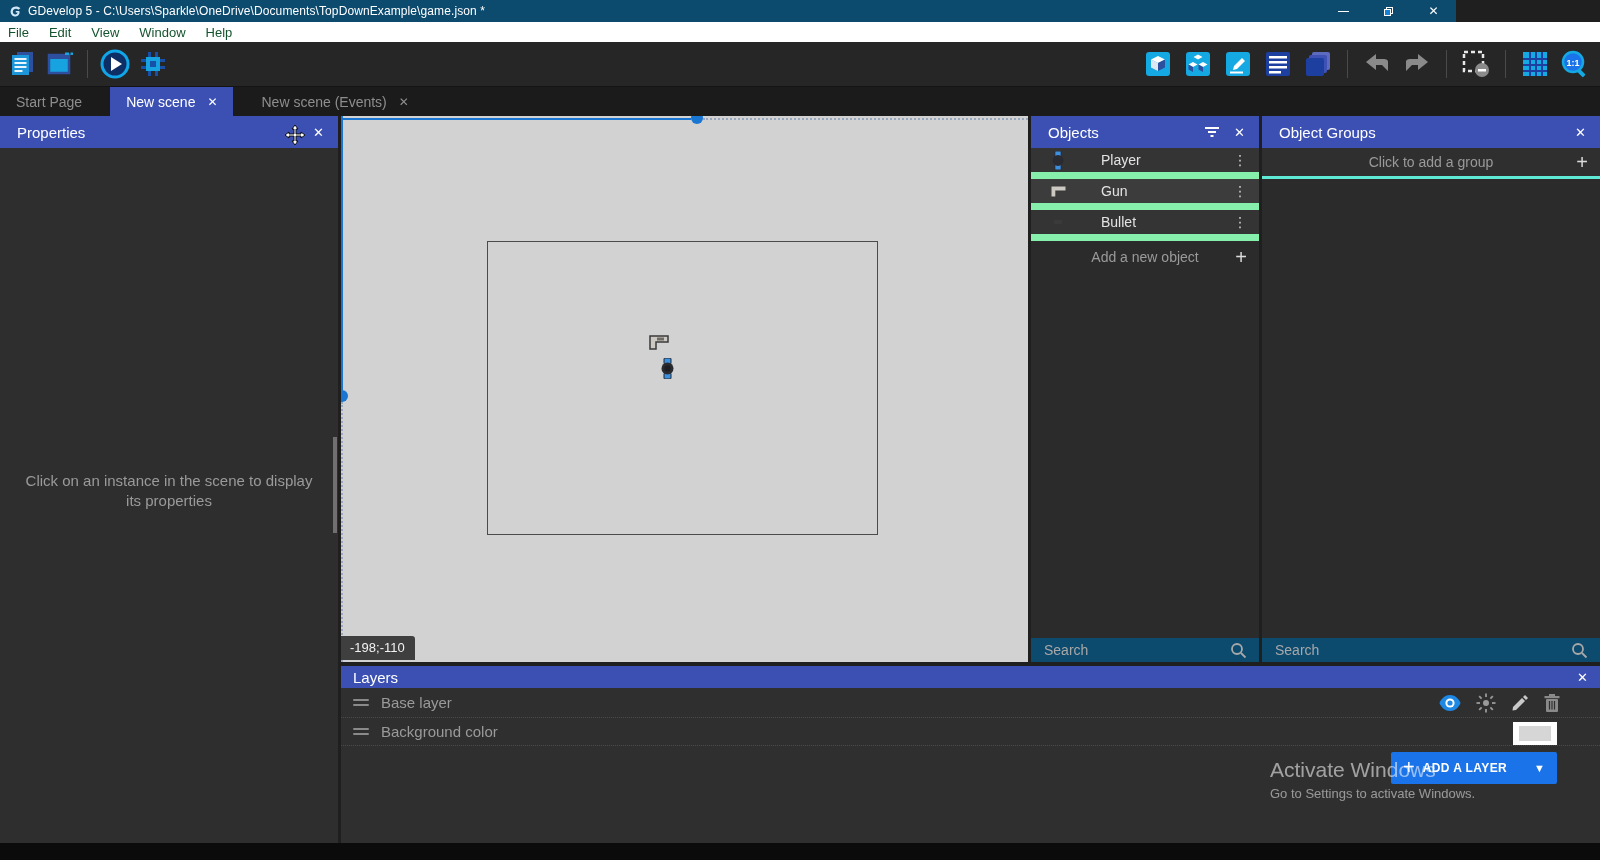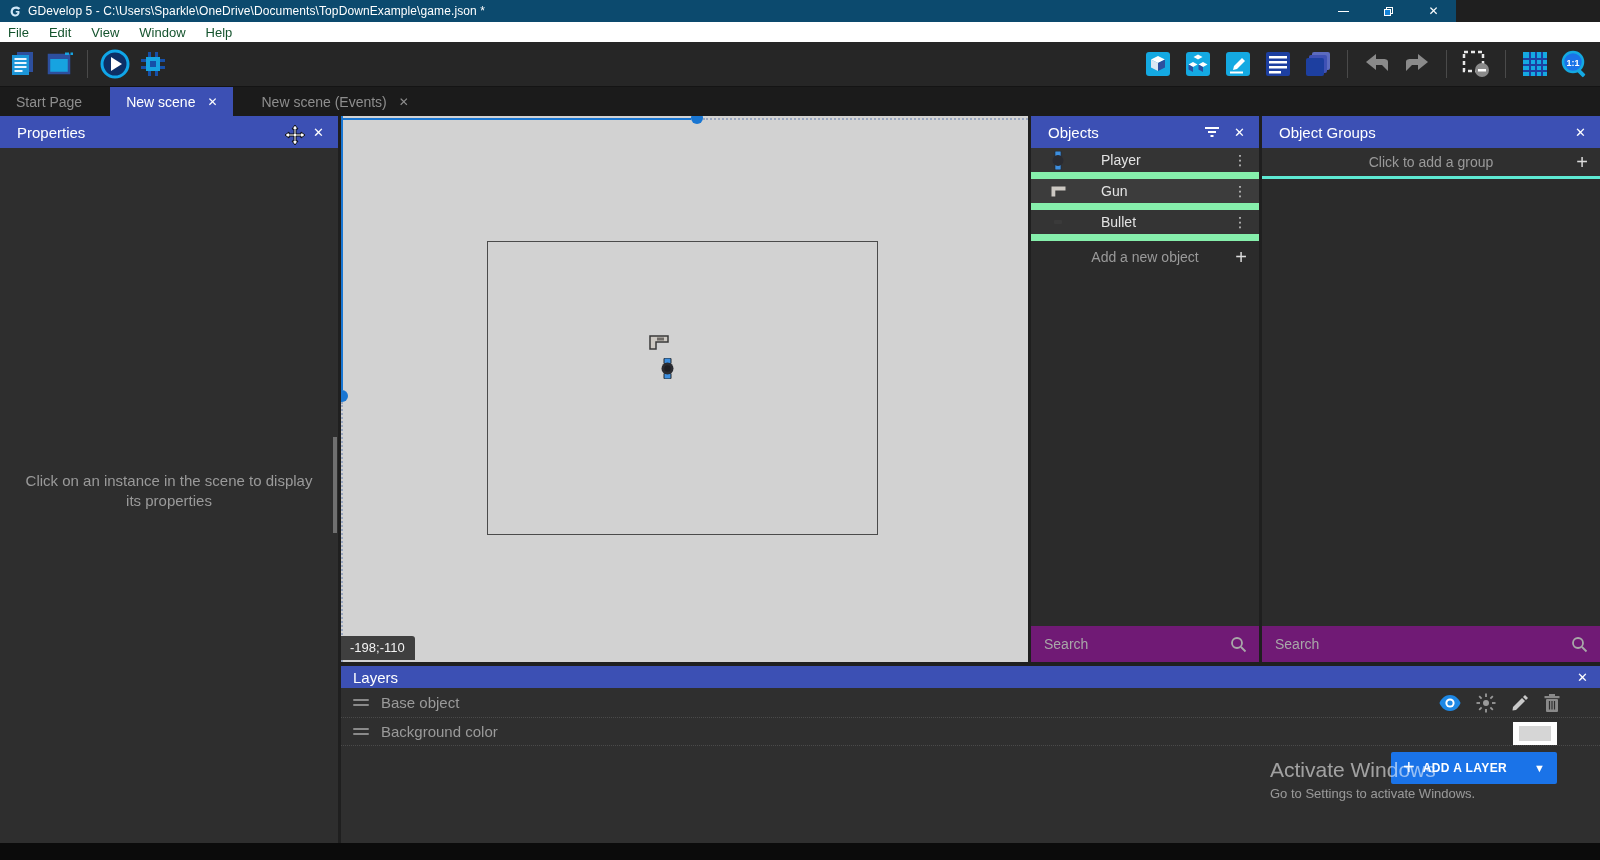--- a/index.html
+++ b/index.html
@@ -74,21 +74,21 @@
   .objects { position:absolute; left:1031px; top:0; width:228px; height:546px; background:#2b2b2b; }
   .obj-row { height:31px; display:flex; align-items:center; background:#343434;
     border-bottom:7px solid #86efac; color:#e3e3e3; font-size:14px; position:relative; }
   .obj-row.hover { background:#3c3c3c; }
   .obj-row .obj-icon { width:20px; margin-left:17px; display:flex; justify-content:center; }
   .obj-row .obj-name { margin-left:33px; }
   .obj-row .kebab { position:absolute; right:12px; color:#cfcfcf; font-size:14px; letter-spacing:0; }
   .add-row { height:31px; display:flex; align-items:center; justify-content:center;
     color:#9a9a9a; font-size:14px; position:relative; background:#2b2b2b; }
   .add-row .plus { position:absolute; right:12px; color:#dcdcdc; font-size:20px; font-weight:300; line-height:1; }
-  .search-bar { position:absolute; left:0; right:0; bottom:0; height:36px; background:#701a75;
+  .search-bar { position:absolute; left:0; right:0; bottom:0; height:24px; background:#0c4a6e;
     display:flex; align-items:center; color:#a8a8a8; font-size:14px; padding:0 12px 0 13px; }
   .search-bar .s-label { flex:1; }
 
   
   .groups { position:absolute; left:1262px; top:0; width:338px; height:546px; background:#2b2b2b; }
   .groups .add-row { background:#2f2f2f; border-bottom:3px solid #5eead4; }
 
   
   .layers { position:absolute; left:341px; top:550px; width:1259px; height:177px; background:#2f2f2f; }
   .layers-header { height:22px; background:#3c50b4; color:#fff; display:flex; align-items:center;
@@ -418,21 +418,21 @@
       <div class="layers-header">
         <span>Layers</span>
         <span class="spacer" style="flex:1"></span>
         <span class="hdr-x">✕</span>
       </div>
       <div class="layer-row">
         <span class="drag-handle">
             <i></i>
             <i></i>
           </span>
-        <span>Base object</span>
+        <span>Base layer</span>
         <span class="layer-actions">
           <span>
             <svg width="22" height="16" viewBox="0 0 22 16">
                 <path d="M11 0 C5 0 1.5 5 0.5 8 C1.5 11 5 16 11 16 C17 16 20.5 11 21.5 8 C20.5 5 17 0 11 0 Z" fill="#1e88e5"></path>
                 <circle cx="11" cy="8" r="4.6" fill="#ffffff"></circle>
                 <circle cx="11" cy="8" r="2.6" fill="#1e88e5"></circle>
               </svg>
           </span>
           <span>
             <svg width="20" height="20" viewBox="0 0 20 20">

